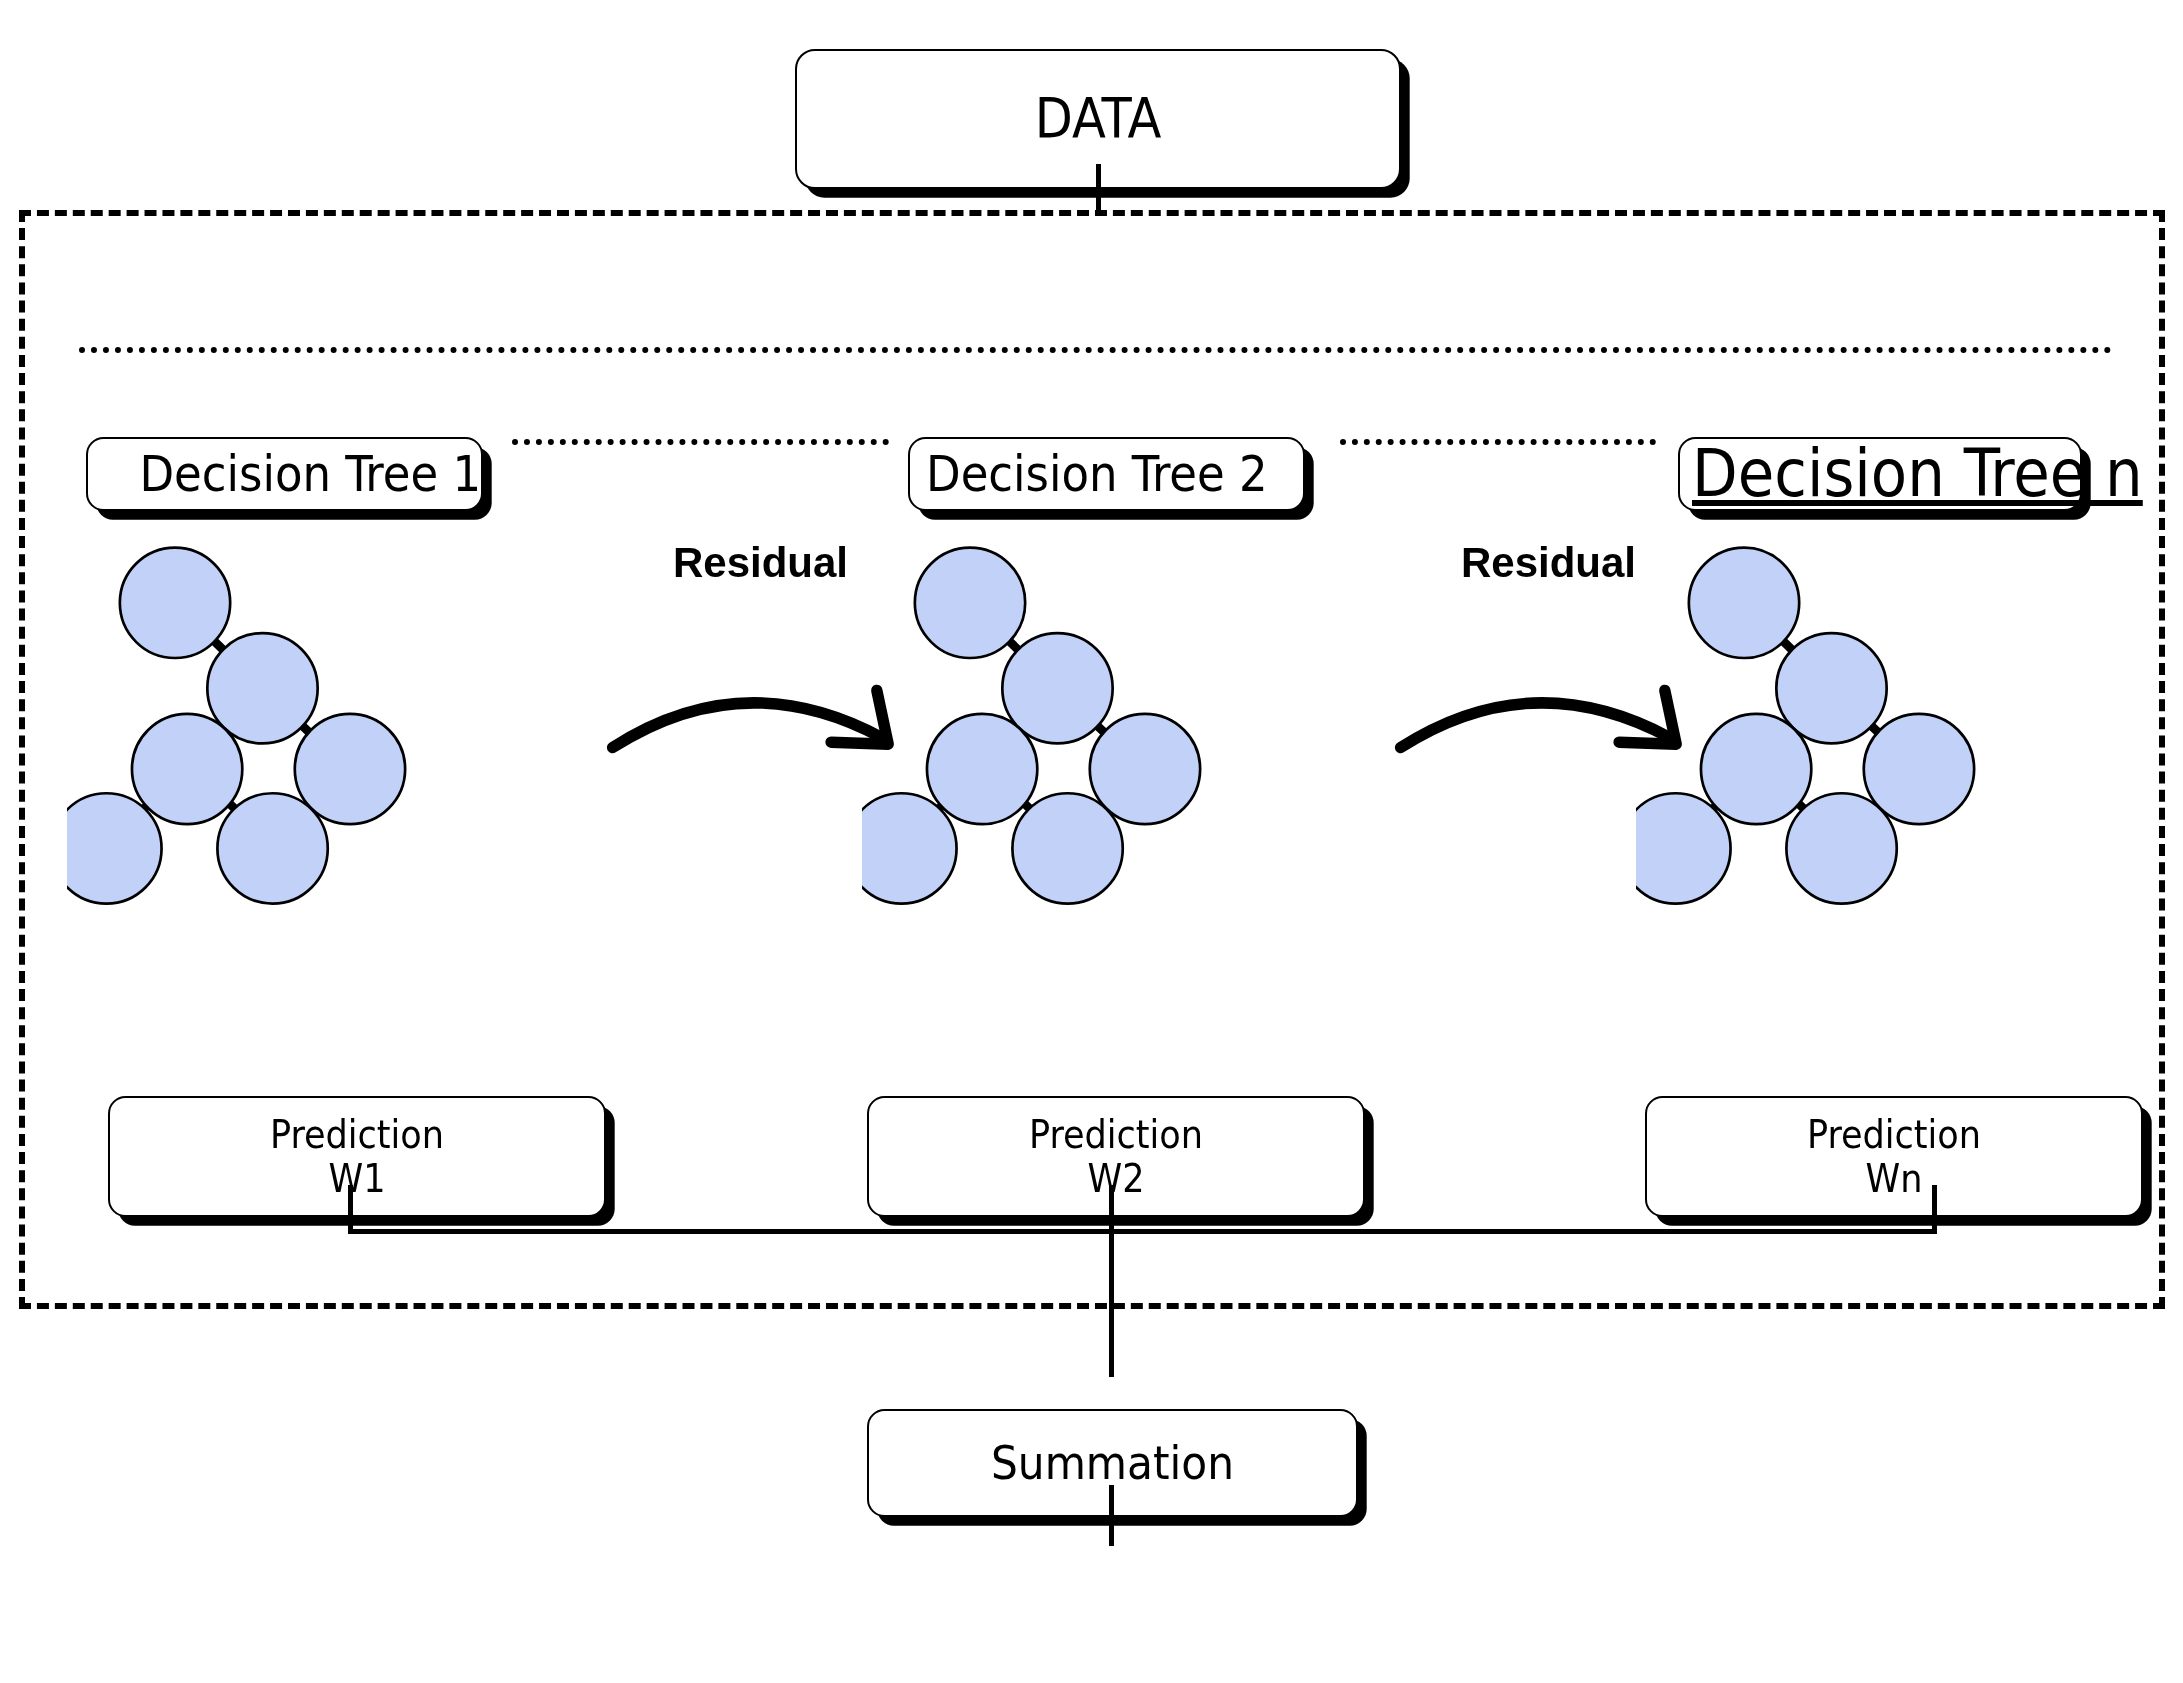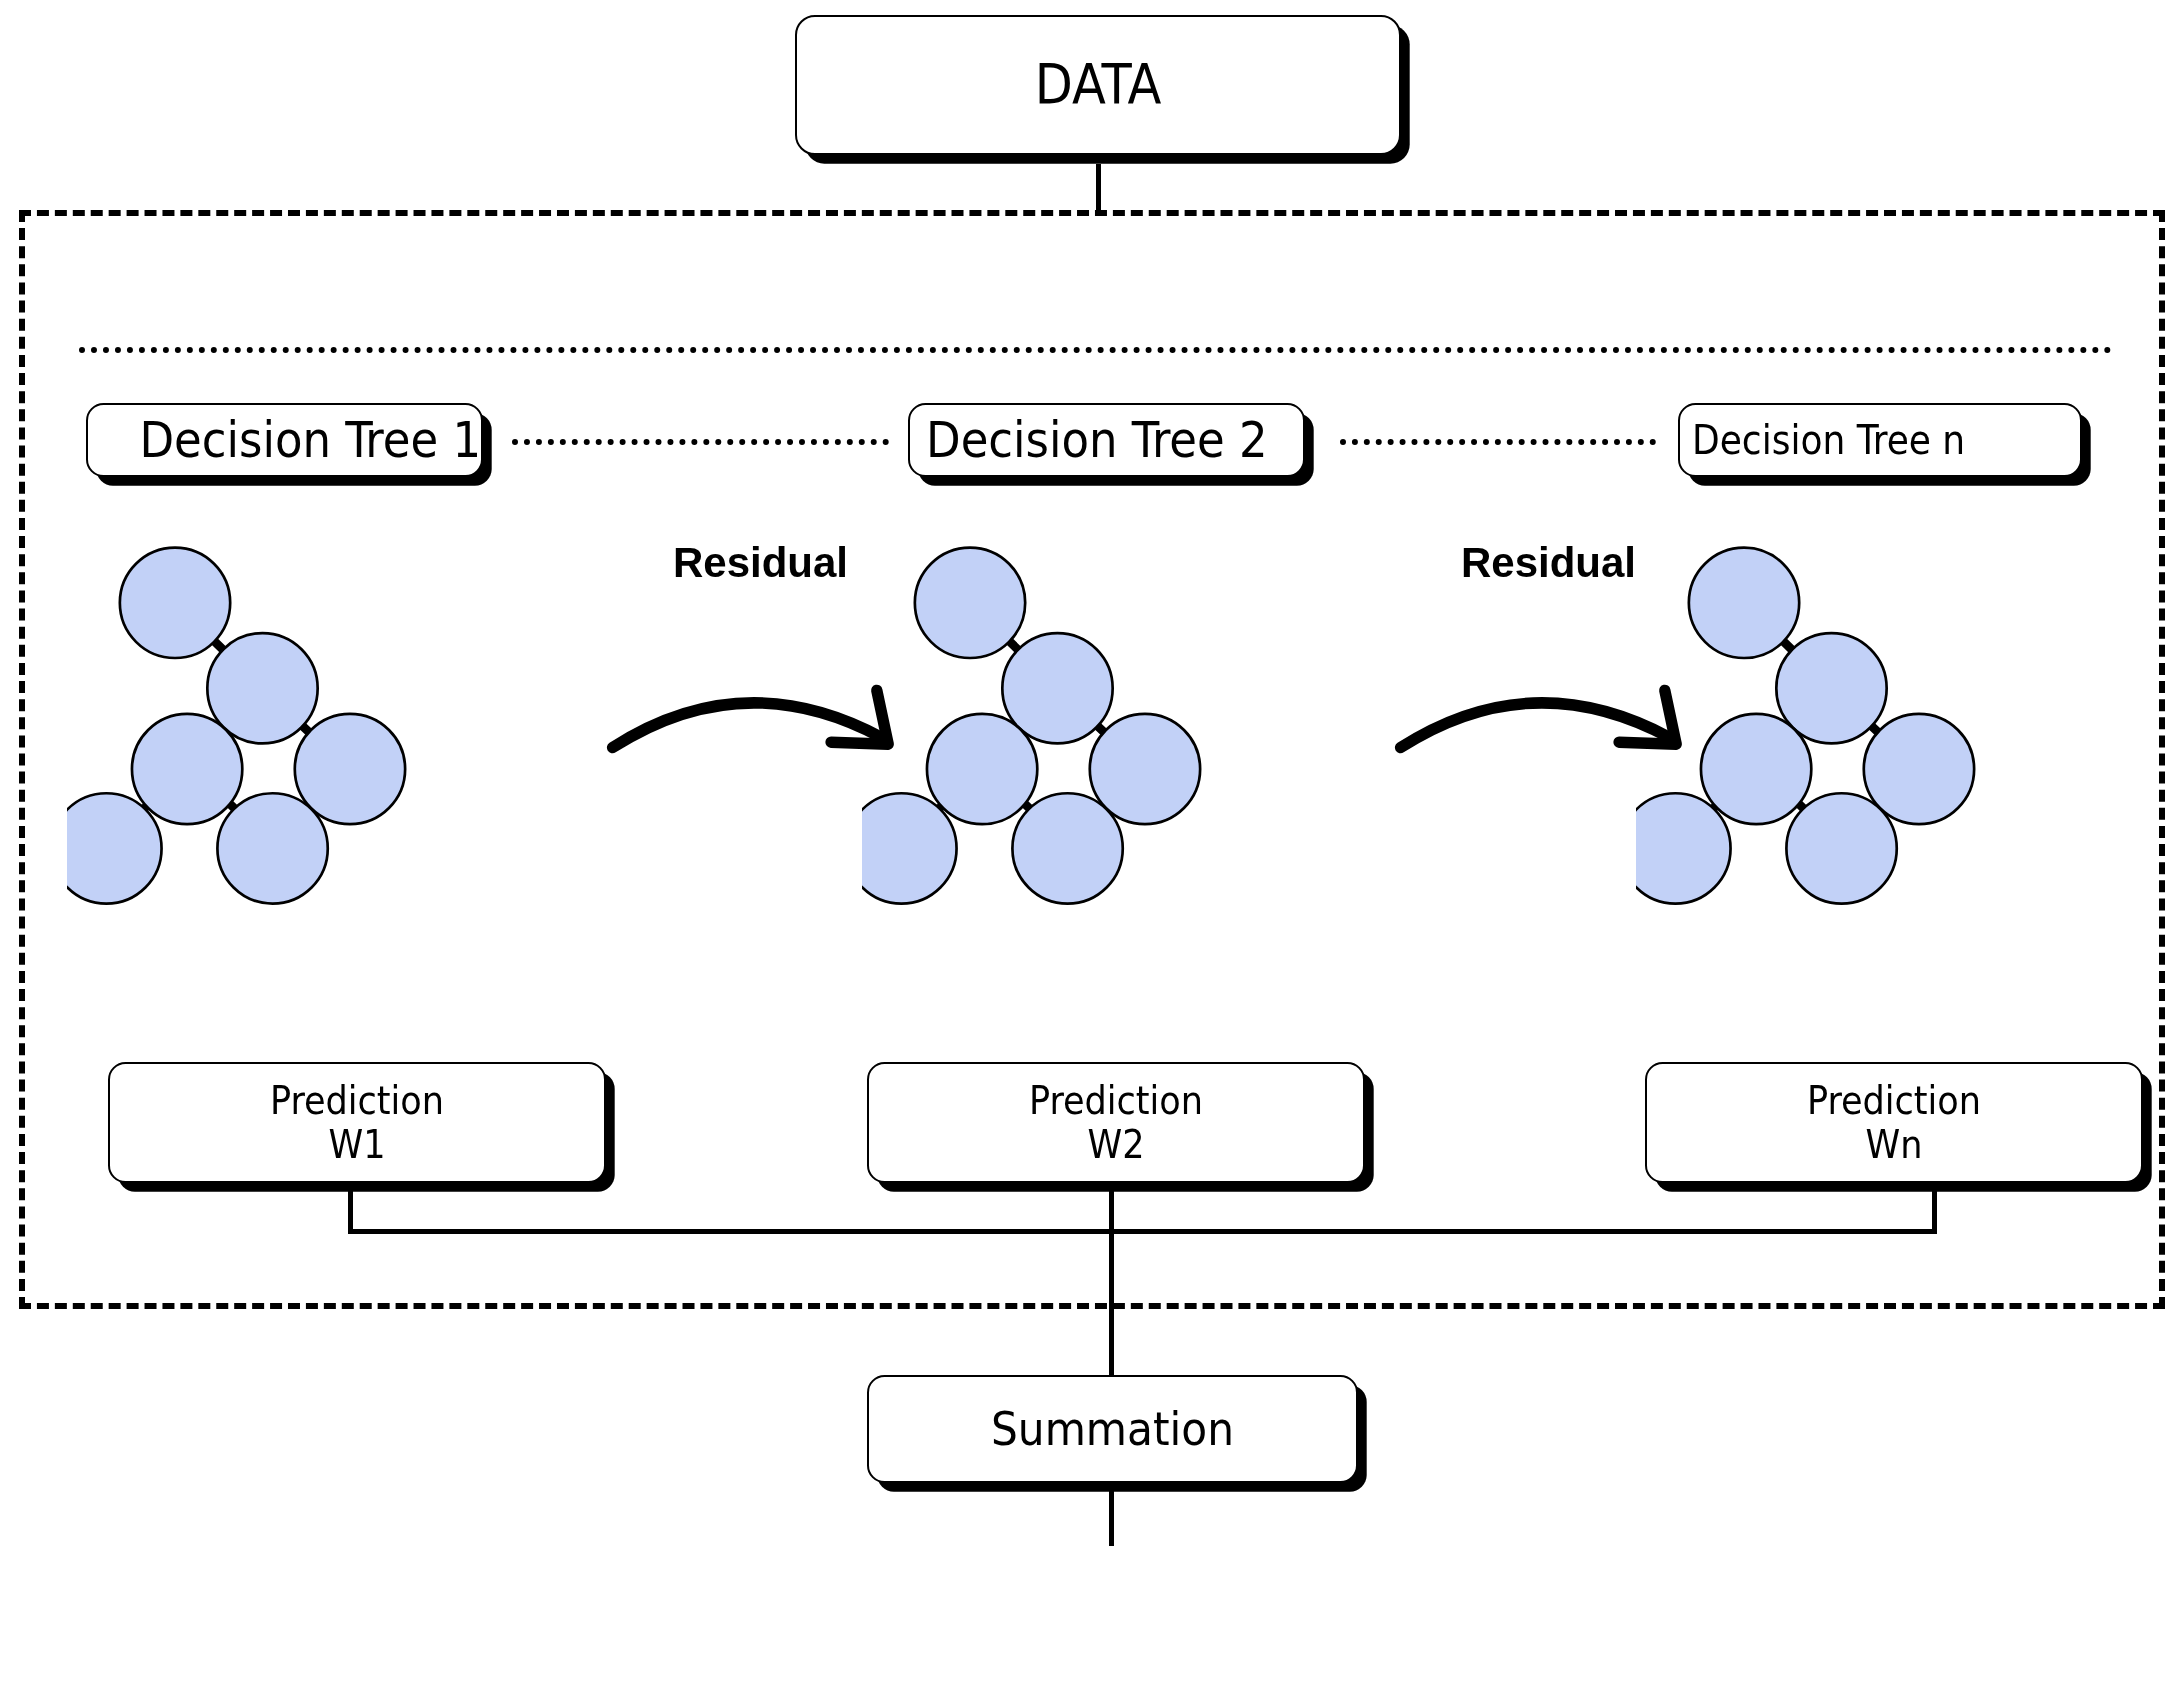--- a/index.html
+++ b/index.html
@@ -8,27 +8,27 @@
 
   .stage{position:absolute;left:0;top:0;width:2183px;height:1683px;}
 
   
   .rbox{position:absolute;box-sizing:border-box;background:#fff;
         border:2.7px solid #000;border-radius:17.5px;
         display:flex;flex-direction:column;align-items:center;
         justify-content:center;color:#000;
         font-family:"Liberation Sans Narrow","DejaVu Sans Condensed","Liberation Sans",sans-serif;
         font-stretch:condensed;
-        box-shadow:9.4px 9.4px 0 -0.7px #000;}
+        box-shadow:9.4px 9.4px 0 -0.7px #000;margin-top:34px;}
   .rbox span{display:block;line-height:1.12;white-space:nowrap;}
 
   #data-box{left:795px;top:15px;width:606px;height:140px;font-size:55px;border-radius:20px;}
   #tree-label-1{left:86px;top:403px;width:397px;height:74px;font-size:50px;align-items:flex-end;padding-left:12px;}
   #tree-label-2{left:908px;top:403px;width:397px;height:74px;font-size:50px;align-items:flex-start;padding-left:16px;}
-  #tree-label-3{left:1678px;top:403px;width:404px;height:74px;font-size:40px;align-items:flex-start;padding-left:12px;}
+  #tree-label-3{left:1678px;top:403px;width:404px;height:74px;font-size:66px;align-items:flex-start;padding-left:12px;text-decoration:underline;}
 
   .pred{width:498px;height:121px;font-size:39px;border-radius:17.5px;}
   #pred-1{left:108px;top:1062px;}
   #pred-2{left:867px;top:1062px;}
   #pred-3{left:1645px;top:1062px;}
 
   #sum-box{left:867px;top:1375px;width:491px;height:108px;font-size:47px;border-radius:17.5px;text-align:center;}
   #out-box{left:867px;top:1543px;width:491px;height:108px;font-size:47px;border-radius:17.5px;}
 
   

